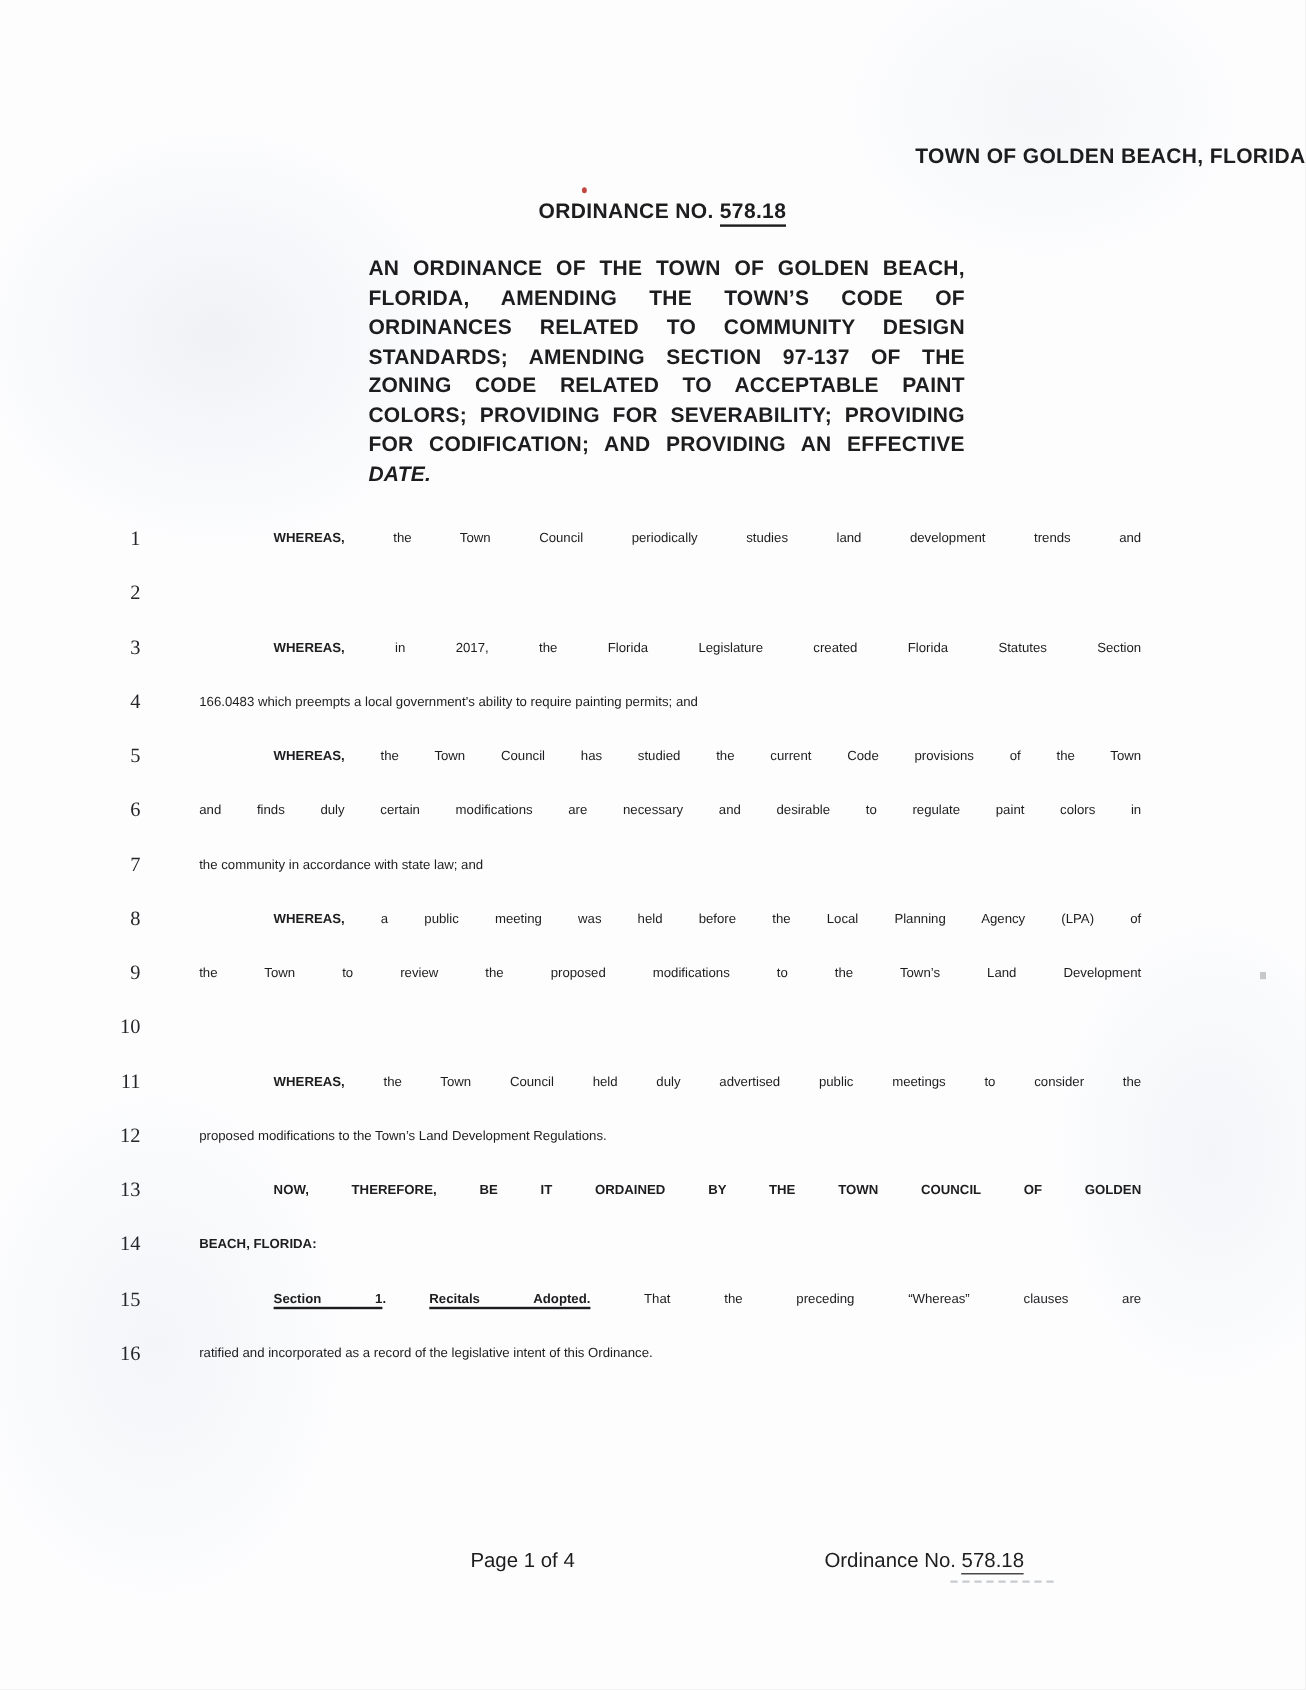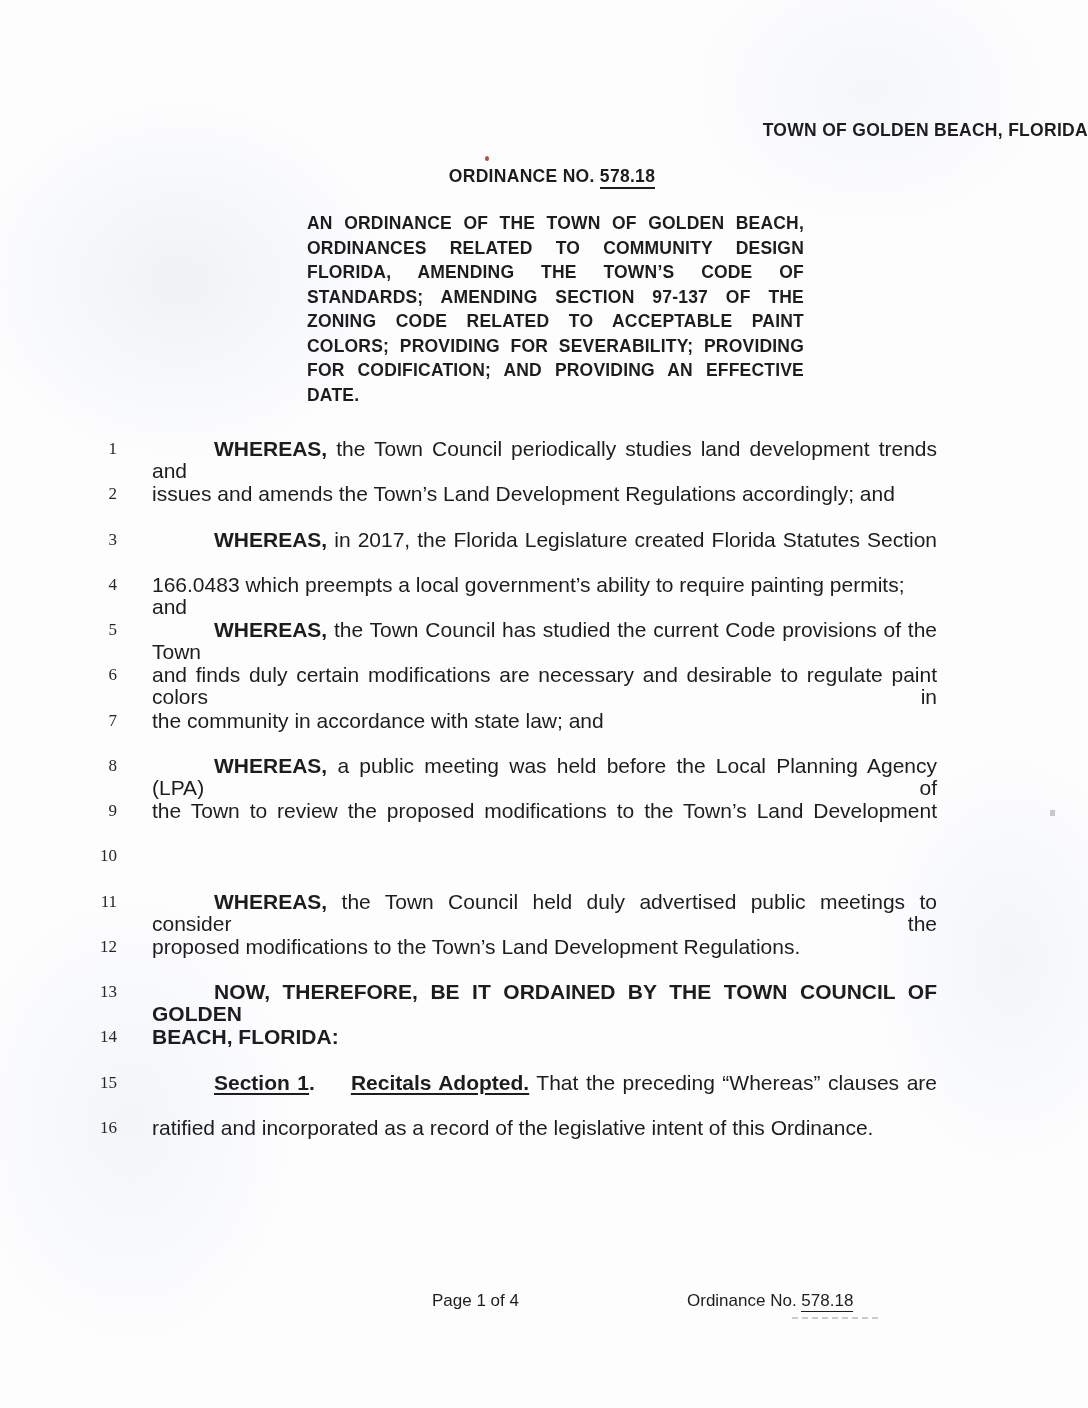--- a/index.html
+++ b/index.html
@@ -42,50 +42,50 @@
 
   .caption {
     position: absolute;
     top: 211px; left: 283px; width: 521px;
     font-size: 17.5px;
     font-weight: bold;
     line-height: 24.5px;
     letter-spacing: 0.2px;
   }
   .cap-line { text-align: justify; text-align-last: justify; margin-left: 24px; }
-  .cap-line.last { text-align: left; text-align-last: left; }
+  .cap-line.last { text-align: left; text-align-last: left; font-style: italic; }
 
   .body-lines {
     position: absolute;
     top: 438px; left: 77px;
   }
   .line-row { display: flex; align-items: flex-start; height: 45.27px; }
   .line-num {
     width: 40px;
     text-align: right;
     font-family: "Liberation Serif", "DejaVu Serif", serif;
     font-size: 17px;
     line-height: 22px;
     color: #26262a;
   }
   .line-text {
-    margin-left: 35px;
+    margin-left: 49px;
     width: 785px;
-    font-size: 21px;
+    font-size: 11px;
     line-height: 22px;
   }
   .line-text.j { text-align: justify; text-align-last: justify; }
   .line-text.indent { text-indent: 62px; }
   .bold { font-weight: bold; text-align: right; }
   .ul { text-decoration: underline; text-decoration-thickness: 1.5px; text-underline-offset: 3px; }
   .tab { display: inline-block; width: 36px; }
 
   .footer-page {
     position: absolute;
-    top: 1291px; left: 432px;
+    top: 1291px; left: 392px;
     font-size: 17px;
   }
   .footer-ord {
     position: absolute;
     top: 1291px; left: 687px;
     font-size: 17px;
   }
   .footer-num { border-bottom: 1.5px solid #1d1d1f; padding-bottom: 1px; }
 
   .artifact-red-dot {
@@ -115,37 +115,36 @@
 <div class="page">
 
   <div class="doc-title">TOWN OF GOLDEN BEACH, FLORIDA</div>
 
   <div class="doc-subtitle">
     <span>ORDINANCE NO. </span><span class="num-underline">578.18</span>
   </div>
 
   <div class="caption">
       <div class="cap-line">AN ORDINANCE OF THE TOWN OF GOLDEN BEACH,</div>
+      <div class="cap-line">FLORIDA, AMENDING THE TOWN’S CODE OF</div>
       <div class="cap-line">ORDINANCES RELATED TO COMMUNITY DESIGN</div>
-      <div class="cap-line">FLORIDA, AMENDING THE TOWN’S CODE OF</div>
       <div class="cap-line">STANDARDS; AMENDING SECTION 97-137 OF THE</div>
       <div class="cap-line">ZONING CODE RELATED TO ACCEPTABLE PAINT</div>
       <div class="cap-line">COLORS; PROVIDING FOR SEVERABILITY; PROVIDING</div>
       <div class="cap-line">FOR CODIFICATION; AND PROVIDING AN EFFECTIVE</div>
       <div class="cap-line last">DATE.</div>
     </div>
 
   <div class="body-lines">
       <div class="line-row">
         <span class="line-num">1</span>
         <div class="line-text j indent"><span class="bold ">WHEREAS,</span><span class=""> the Town Council periodically studies land development trends and</span></div>
       </div>
       <div class="line-row">
         <span class="line-num">2</span>
-        <div class="line-text"><span class="">issues and amends the Town’s Land Development Regulations accordingly; and</span></div>
       </div>
       <div class="line-row">
         <span class="line-num">3</span>
         <div class="line-text j indent"><span class="bold ">WHEREAS,</span><span class=""> in 2017, the Florida Legislature created Florida Statutes Section</span></div>
       </div>
       <div class="line-row">
         <span class="line-num">4</span>
         <div class="line-text"><span class="">166.0483 which preempts a local government’s ability to require painting permits; and</span></div>
       </div>
       <div class="line-row">

